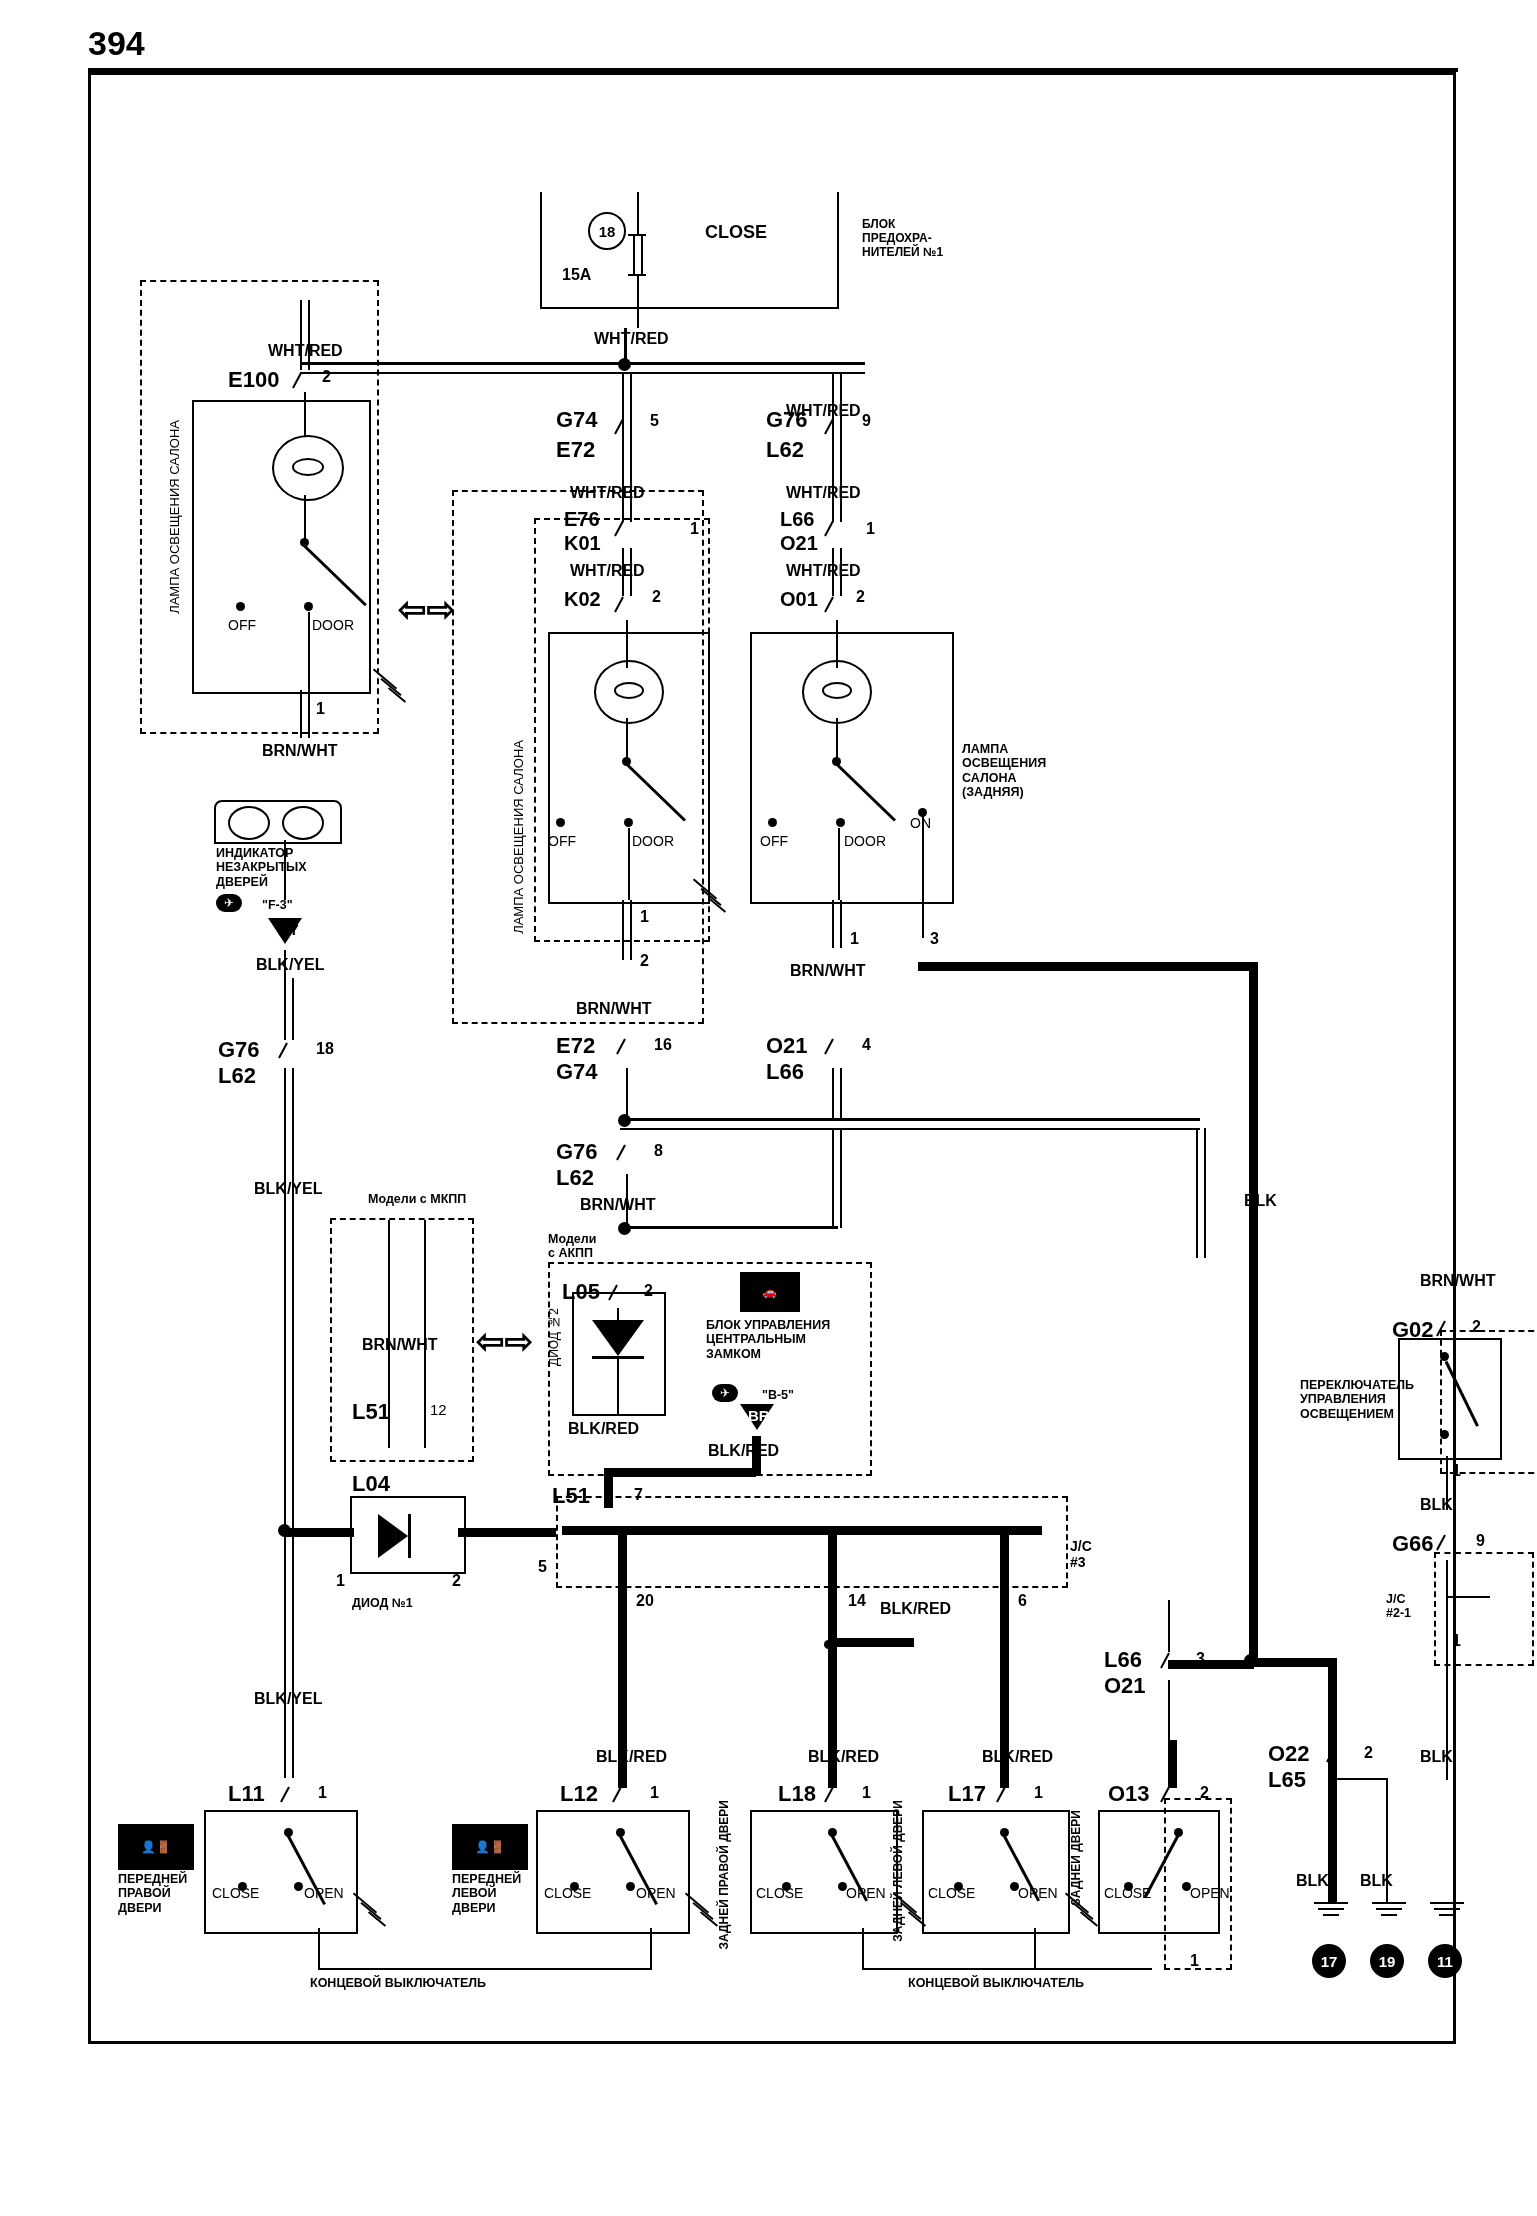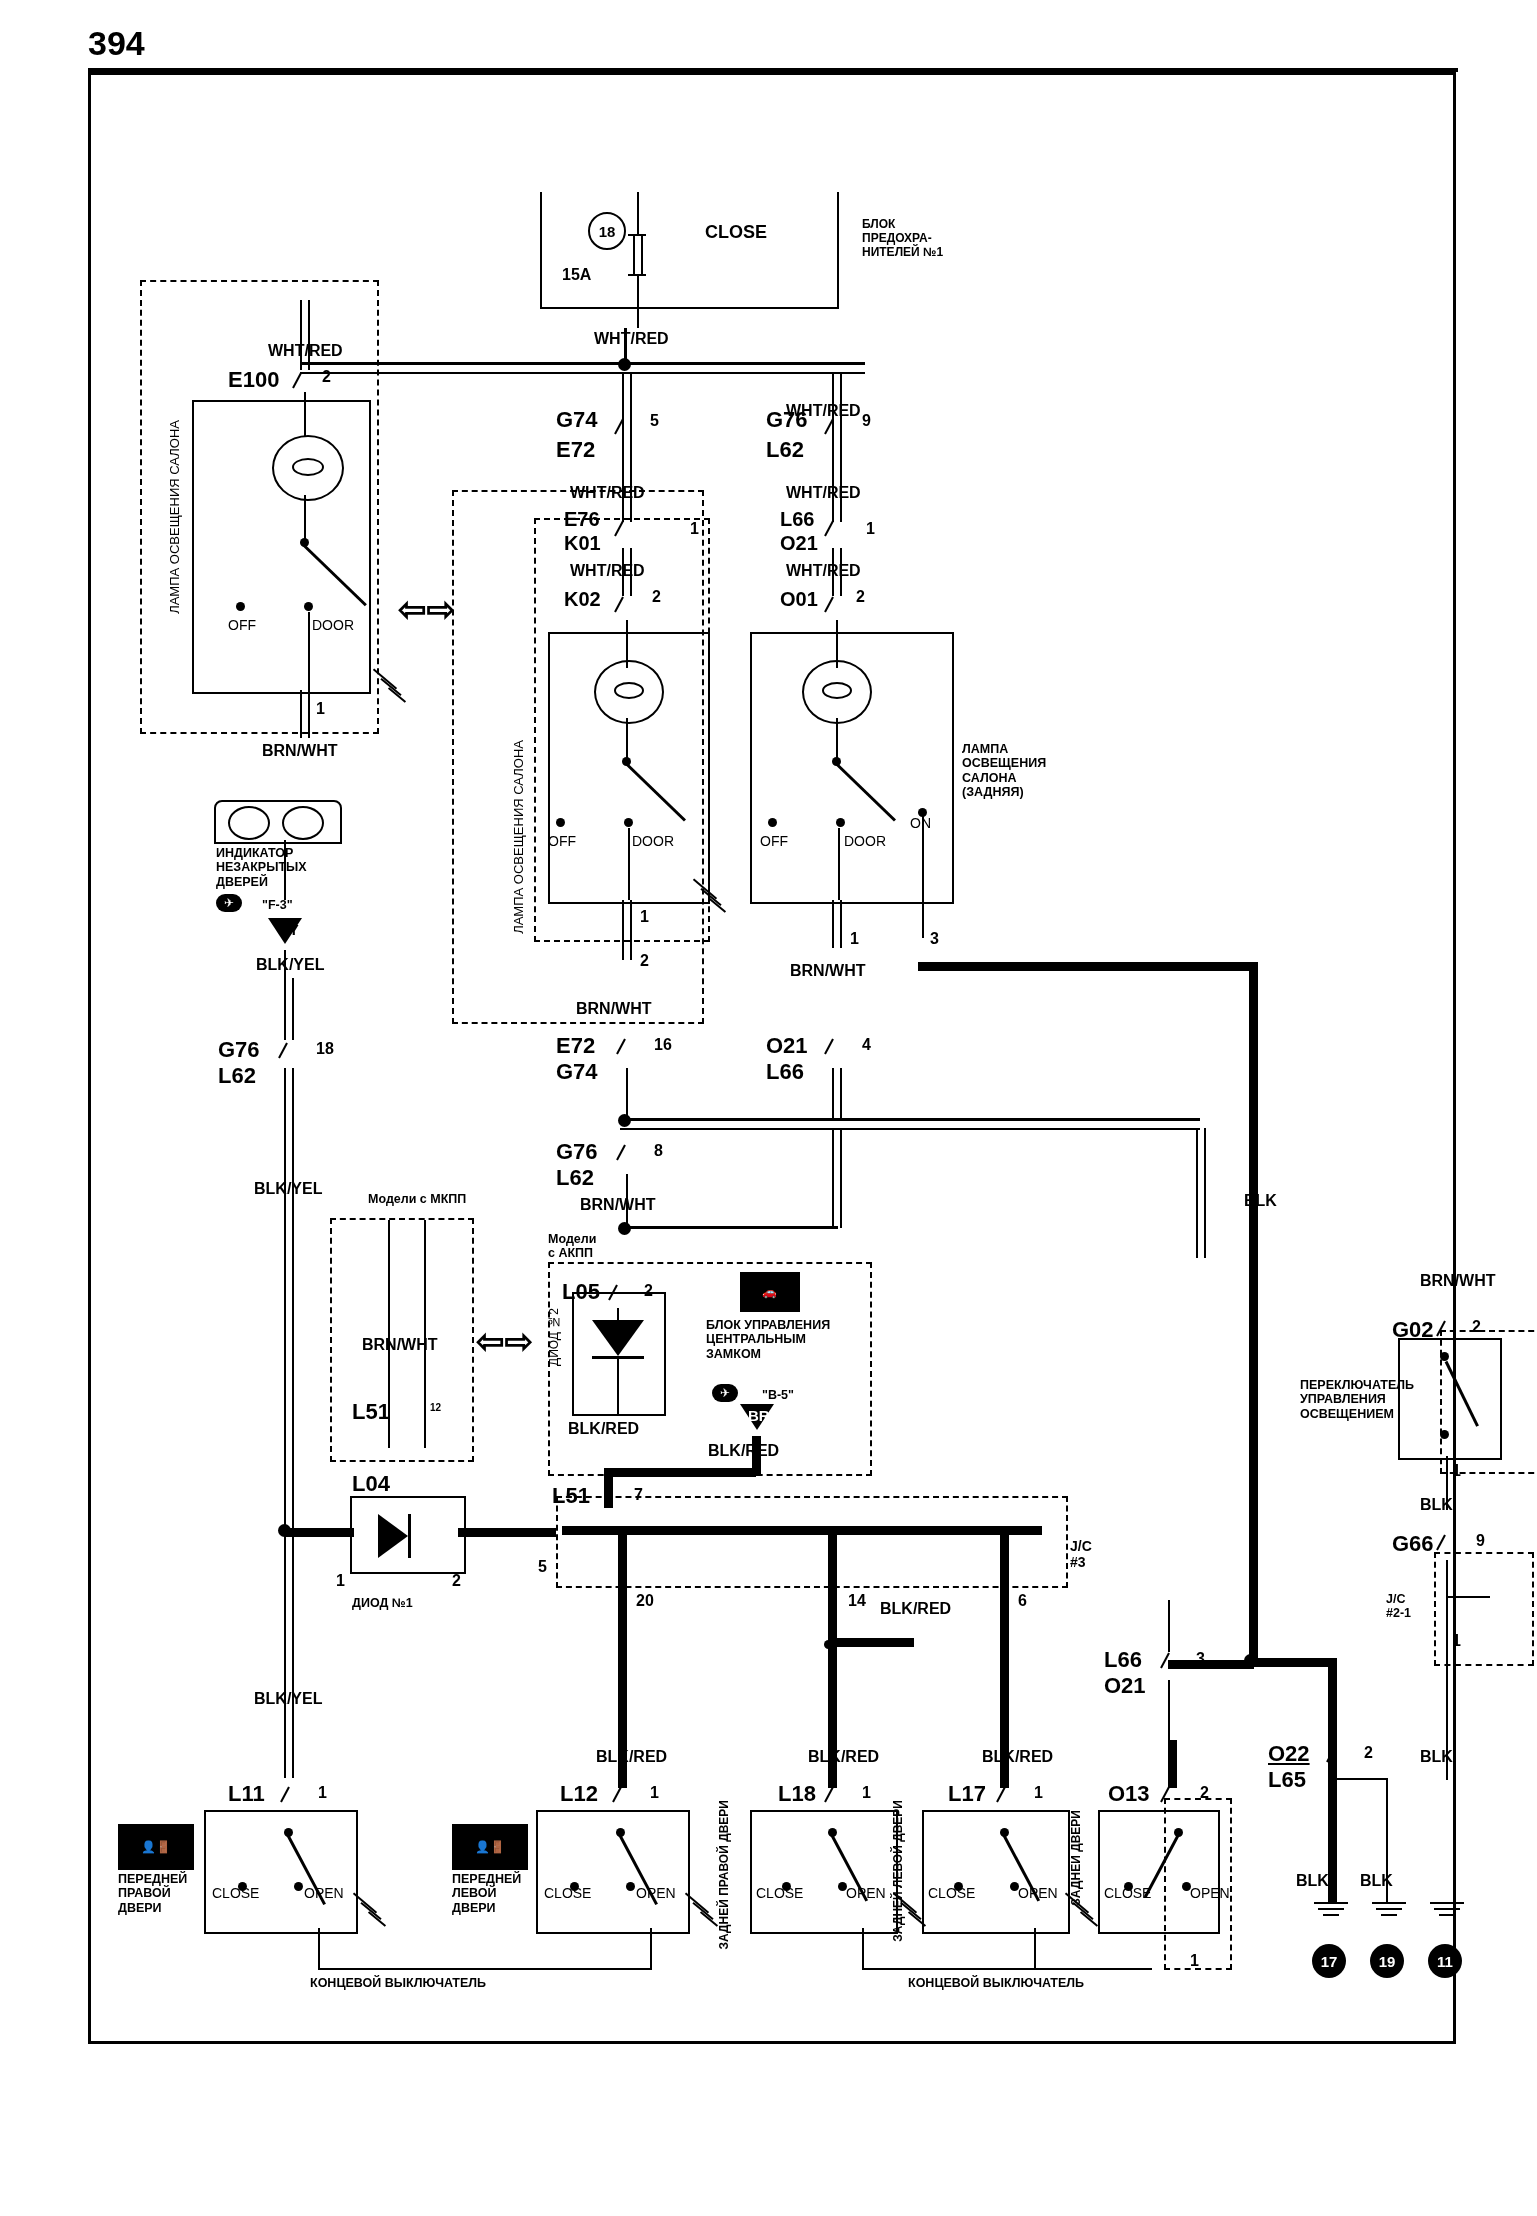--- a/index.html
+++ b/index.html
@@ -311,21 +311,21 @@
   <div class="wire h1" style="left:1446px;top:1596px;width:44px;"></div>
   <div class="lbl" style="left:1452px;top:1632px;font-weight:bold;font-size:16px;">1</div>
   <div class="wire v1" style="left:1446px;top:1660px;height:120px;"></div>
 
   <div class="tiny2" style="left:368px;top:1192px;font-weight:bold;">Модели с МКПП</div>
   <div class="dash" style="left:330px;top:1218px;width:140px;height:240px;"></div>
   <div class="wire v1" style="left:388px;top:1220px;height:228px;"></div>
   <div class="wire v1" style="left:424px;top:1220px;height:228px;"></div>
   <div class="lblb" style="left:362px;top:1336px;font-size:16px;">BRN/WHT</div>
   <div class="lblb" style="left:352px;top:1400px;font-size:22px;">L51</div>
-  <div class="lbl" style="left:430px;top:1402px;font-weight:bold;font-size:10px;text-align:center;">12</div>
+  <div class="lbl" style="left:430px;top:1402px;font-weight:normal;font-size:15px;text-align:center;">12</div>
   <div class="lblb" style="left:476px;top:1322px;font-size:34px;">⇦⇨</div>
 
   <div class="tiny2" style="left:548px;top:1232px;font-weight:bold;">Модели
 с АКПП</div>
   <div class="dash" style="left:548px;top:1262px;width:320px;height:210px;"></div>
   <div class="lblb" style="left:562px;top:1280px;font-size:22px;">L05</div>
   <div class="lbl" style="left:644px;top:1282px;font-weight:bold;font-size:16px;">2</div>
   <div class="pin" style="left:612px;top:1284px;">
       <i></i>
     </div>
@@ -499,21 +499,21 @@
   <div class="box" style="left:1098px;top:1810px;width:118px;height:120px;"></div>
   <div class="dots" style="left:1174px;top:1828px;"></div>
   <div class="lever" style="left:1178px;top:1834px;width:70px;transform:rotate(118deg);"></div>
   <div class="dots" style="left:1124px;top:1882px;"></div>
   <div class="dots" style="left:1182px;top:1882px;"></div>
   <div class="lbl" style="left:1104px;top:1886px;font-size:14px;">CLOSE</div>
   <div class="lbl" style="left:1190px;top:1886px;font-size:14px;">OPEN</div>
   <div class="lbl vert" style="left:1070px;top:1810px;font-size:12px;font-weight:bold;">ЗАДНЕЙ ДВЕРИ</div>
   <div class="lbl" style="left:1190px;top:1952px;font-weight:bold;font-size:16px;">1</div>
 
-  <div class="lblb" style="left:1268px;top:1742px;font-size:22px;text-decoration:underline;">O22</div>
+  <div class="lblb" style="left:1268px;top:1742px;font-size:22px;">O22</div>
   <div class="lblb" style="left:1268px;top:1768px;font-size:22px;">L65</div>
   <div class="lbl" style="left:1364px;top:1744px;font-weight:bold;font-size:16px;">2</div>
   <div class="pin" style="left:1330px;top:1746px;">
       <i></i>
     </div>
 
   <div class="lblb" style="left:1296px;top:1872px;font-size:16px;">BLK</div>
   <div class="lblb" style="left:1360px;top:1872px;font-size:16px;">BLK</div>
   <div class="lblb" style="left:1420px;top:1748px;font-size:16px;">BLK</div>
 

